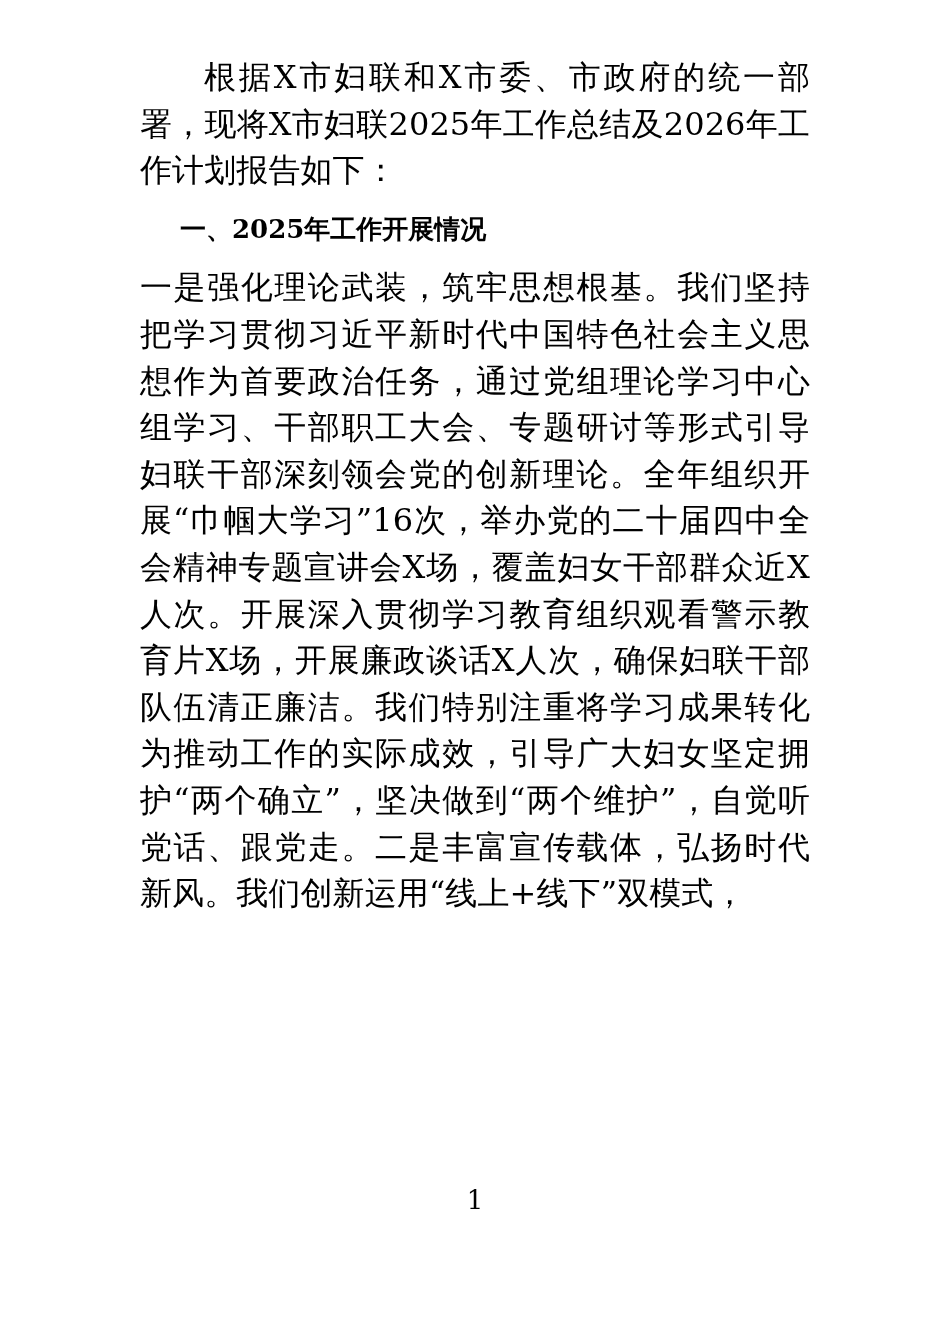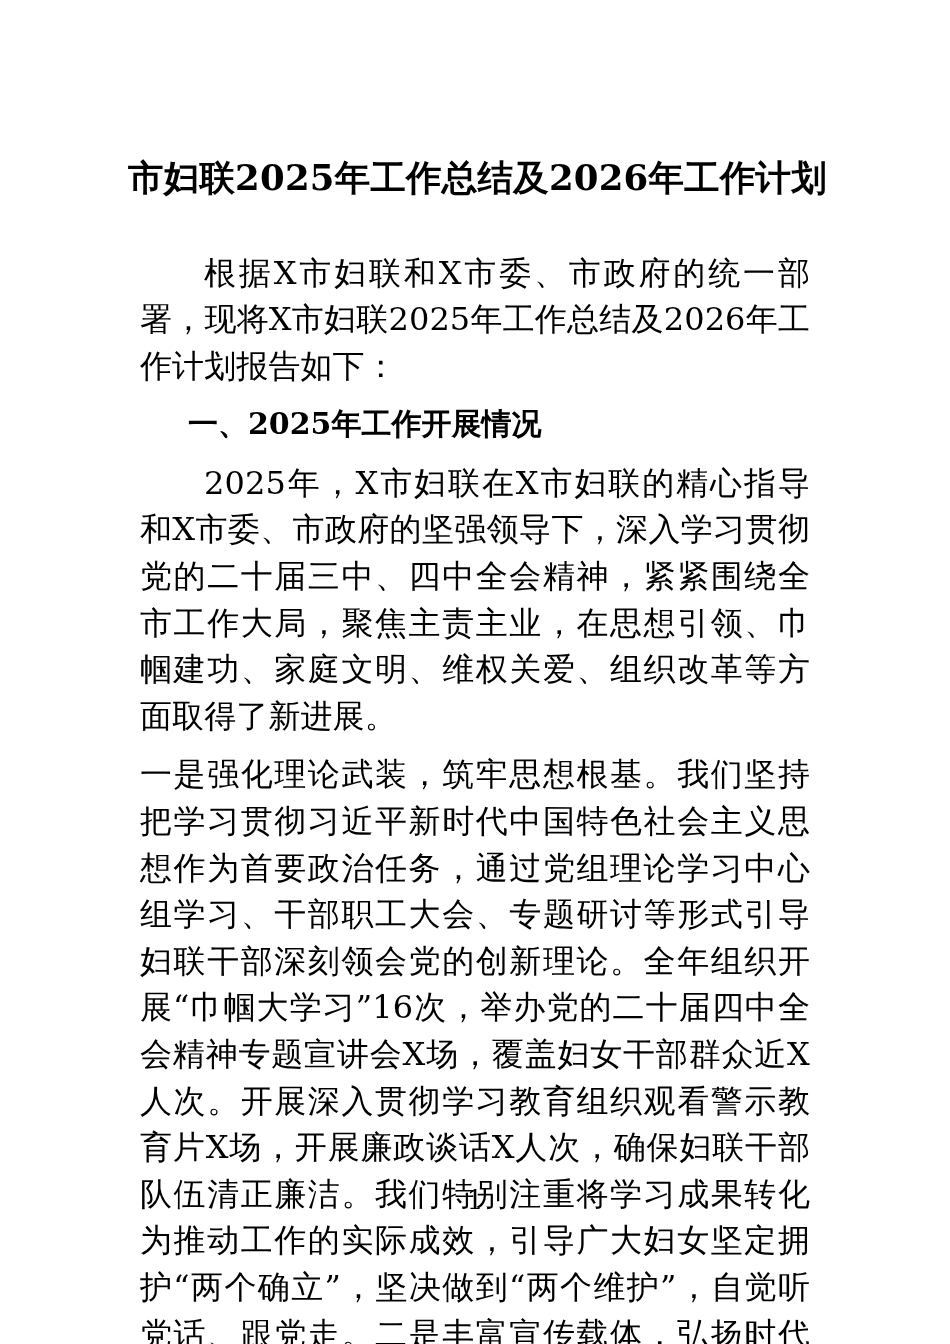--- a/index.html
+++ b/index.html
@@ -47,21 +47,21 @@
     text-justify: inter-ideograph;
     text-indent: 2em;
     font-family: "DejaVu Serif", "Liberation Serif", serif;
     letter-spacing: 0.1px;
   }
   .para.noindent {
     text-indent: 0;
   }
   .section-heading {
     margin: 0;
-    font-size: 30px;
+    font-size: 26px;
     line-height: 46.6px;
     font-weight: bold;
     text-indent: 2em;
     text-align: left;
     font-family: "DejaVu Serif", "Liberation Serif", serif;
   }
   .sub-heading-inline {
     font-weight: bold;
   }
   .gap-title {
@@ -78,29 +78,27 @@
     font-family: "DejaVu Serif", "Liberation Serif", serif;
   }
 </style>
 </head>
 <body>
 
 <div class="page">
 
   <div class="content">
 
-    <h1 class="doc-title">市妇联2025年工作总结及2026年工作计划</h1>
 
     <div class="gap-title"></div>
 
     <p class="para">根据X市妇联和X市委、市政府的统一部署，现将X市妇联2025年工作总结及2026年工作计划报告如下：</p>
 
     <h2 class="section-heading">一、2025年工作开展情况</h2>
 
-    <p class="para">2025年，X市妇联在X市妇联的精心指导和X市委、市政府的坚强领导下，深入学习贯彻党的二十届三中、四中全会精神，紧紧围绕全市工作大局，聚焦主责主业，在思想引领、巾帼建功、家庭文明、维权关爱、组织改革等方面取得了新进展。</p>
 
 
     <p class="para noindent">一是强化理论武装，筑牢思想根基。我们坚持把学习贯彻习近平新时代中国特色社会主义思想作为首要政治任务，通过党组理论学习中心组学习、干部职工大会、专题研讨等形式引导妇联干部深刻领会党的创新理论。全年组织开展“巾帼大学习”16次，举办党的二十届四中全会精神专题宣讲会X场，覆盖妇女干部群众近X人次。开展深入贯彻学习教育组织观看警示教育片X场，开展廉政谈话X人次，确保妇联干部队伍清正廉洁。我们特别注重将学习成果转化为推动工作的实际成效，引导广大妇女坚定拥护“两个确立”，坚决做到“两个维护”，自觉听党话、跟党走。二是丰富宣传载体，弘扬时代新风。我们创新运用“线上+线下”双模式，</p>
 
   </div>
 
   <div class="page-number">1</div>
 
 </div>
 

